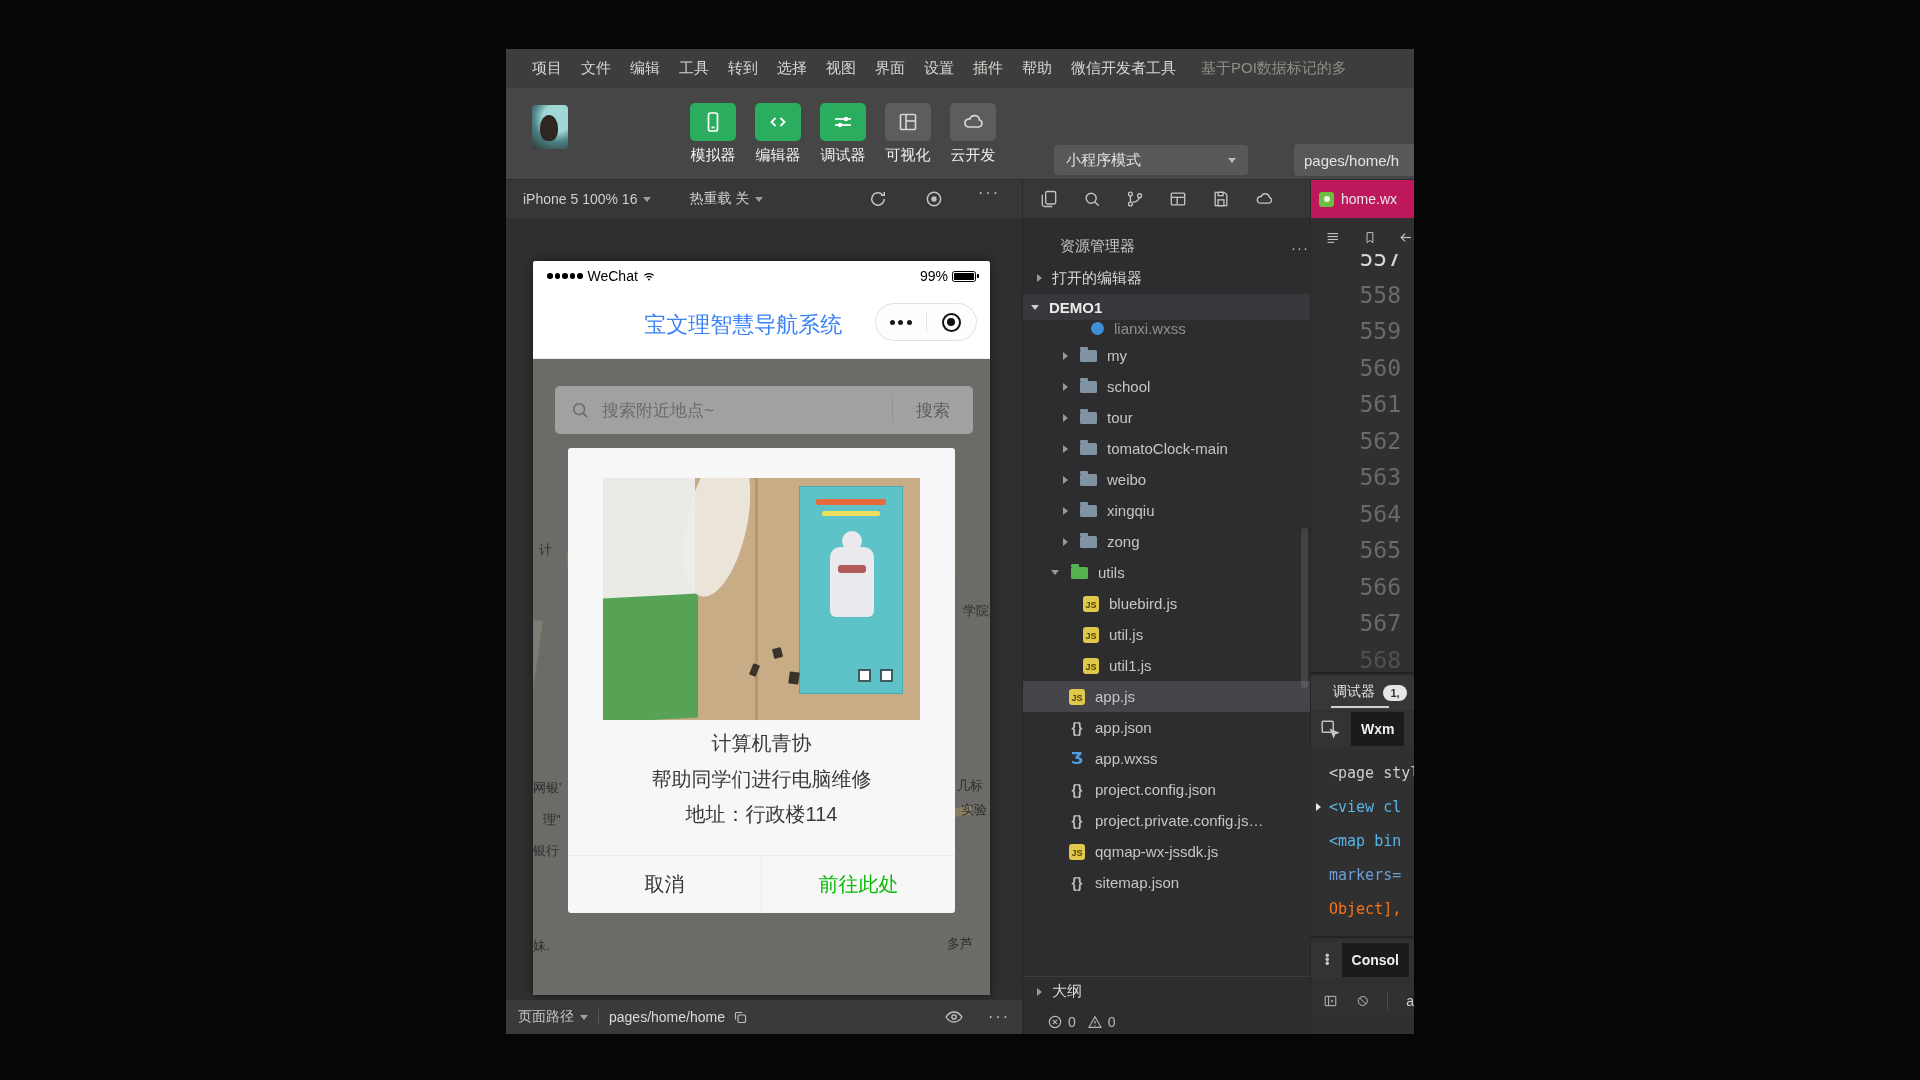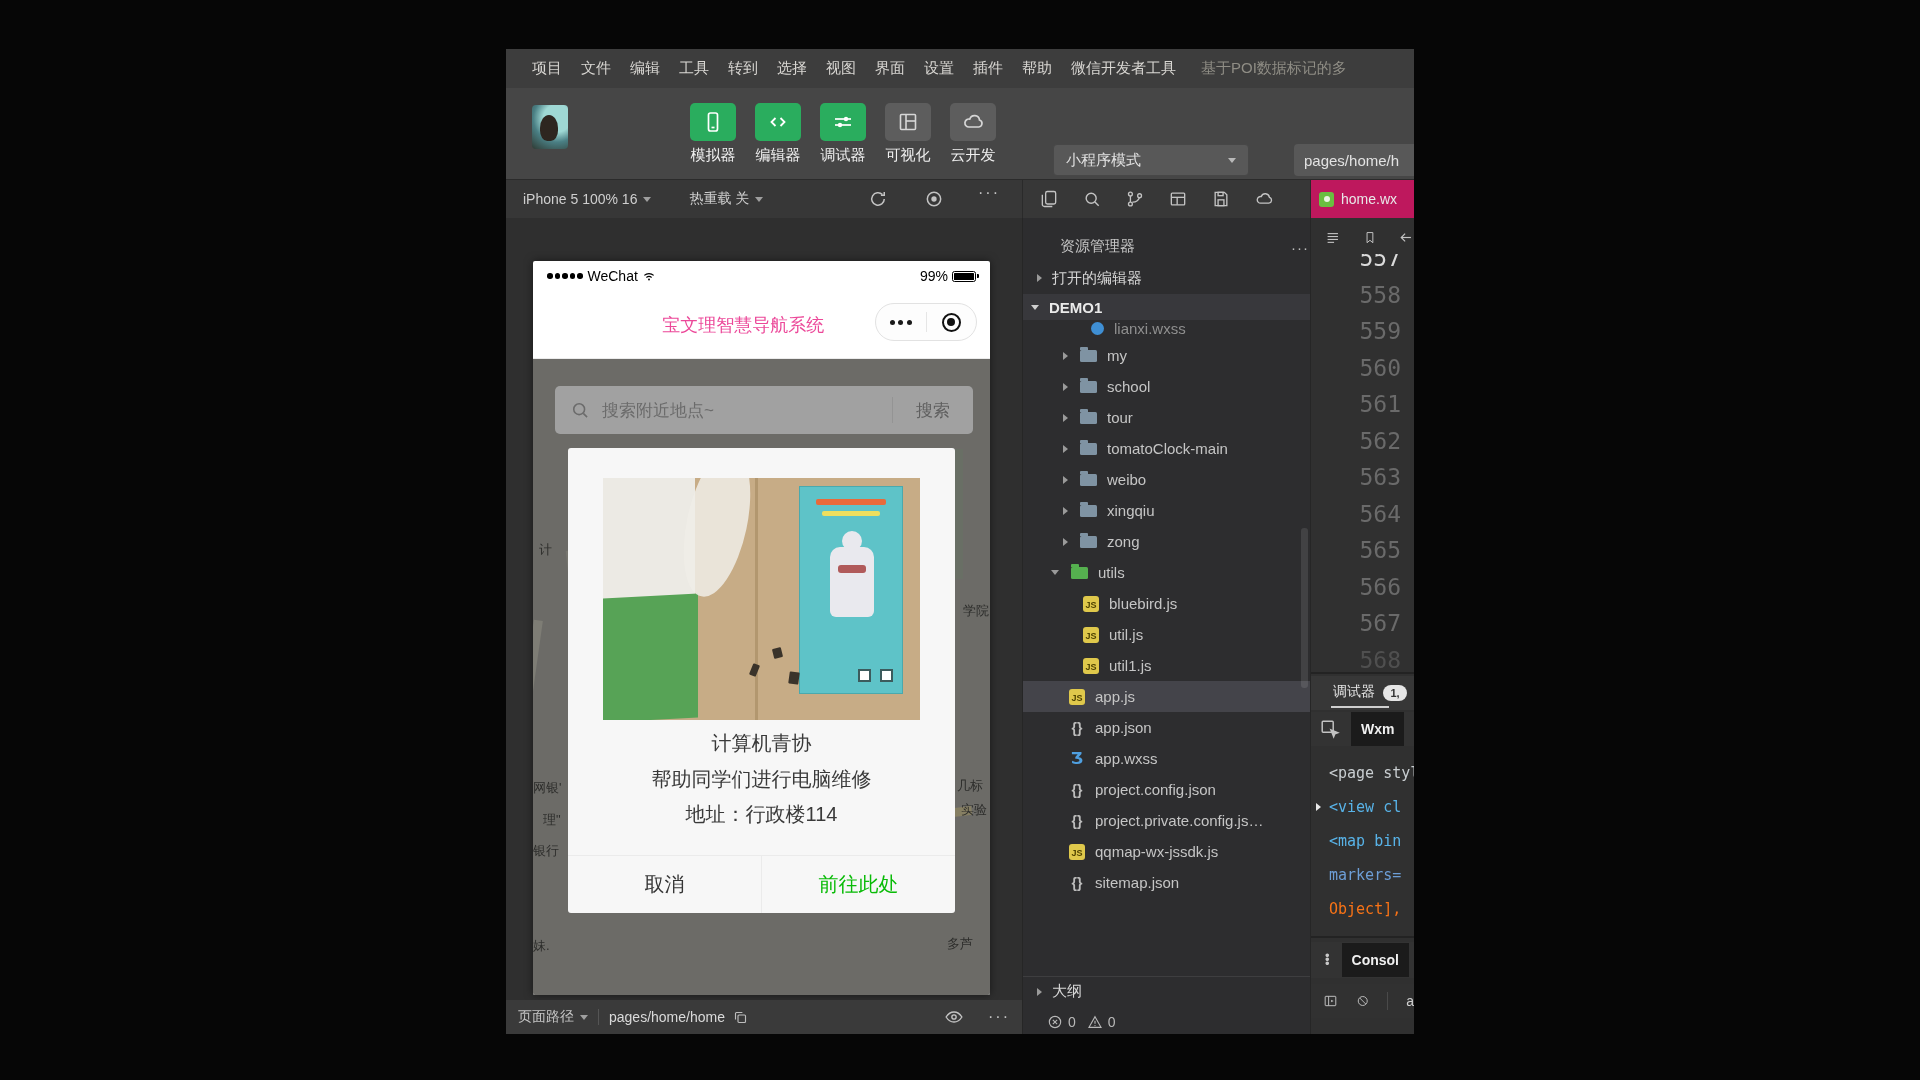--- a/index.html
+++ b/index.html
@@ -48,21 +48,21 @@
   .phone{position:absolute;left:27px;top:43px;width:457px;height:734px;background:#fff;border-radius:2px;box-shadow:0 0 8px rgba(0,0,0,.5);overflow:hidden;}
   .statusbar{position:absolute;left:0;top:0;width:100%;height:30px;display:flex;align-items:center;font-size:14px;color:#000;}
   .sig-dots{display:flex;gap:2px;margin-left:14px;}
   .sig-dots i{width:5.5px;height:5.5px;border-radius:50%;background:#000;}
   .carrier{margin-left:5px;font-size:14px;color:#000;}
   .sb-time{position:absolute;left:50%;transform:translateX(-50%);font-size:14px;margin-top:48px;}
   .sb-batt{position:absolute;right:14px;display:flex;align-items:center;gap:4px;font-size:14px;}
   .batt{width:24px;height:11px;border:1.5px solid #000;border-radius:2.5px;position:relative;background:#000;background-clip:content-box;padding:1px;}
   .batt::after{content:'';position:absolute;right:-4px;top:2.5px;width:2.5px;height:4px;background:#000;border-radius:0 1px 1px 0;}
   .navbar{position:absolute;left:0;top:30px;width:100%;height:68px;background:#fff;border-bottom:1px solid #ebebeb;}
-  .nav-title{position:absolute;left:46%;top:50%;transform:translate(-50%,-50%);font-size:18px;color:#ec4899;font-weight:500;white-space:nowrap;}
+  .nav-title{position:absolute;left:46%;top:50%;transform:translate(-50%,-50%);font-size:22px;color:#3b82f6;font-weight:500;white-space:nowrap;}
   .capsule{position:absolute;right:13px;top:12px;width:102px;height:38px;border:1px solid #e2e2e2;border-radius:19px;background:#fdfdfd;display:flex;align-items:center;}
   .cap-dots{flex:1;display:flex;justify-content:center;gap:3.5px;}
   .cap-dots i{width:5px;height:5px;border-radius:50%;background:#1a1a1a;}
   .cap-div{width:1px;height:20px;background:#e6e6e6;}
   .cap-target{flex:1;display:flex;justify-content:center;}
   .cap-target i{width:19px;height:19px;border:2.5px solid #111;border-radius:50%;position:relative;display:block;}
   .cap-target i::after{content:'';position:absolute;left:3.5px;top:3.5px;width:8px;height:8px;border-radius:50%;background:#111;}
   .content{position:absolute;left:0;top:98px;width:100%;height:636px;background:#9d9c96;overflow:hidden;}
   .map-patch1{position:absolute;left:40px;top:180px;width:220px;height:150px;background:#aeaca2;transform:rotate(-6deg);}
   .map-patch2{position:absolute;left:250px;top:90px;width:180px;height:130px;background:#99a292;}

